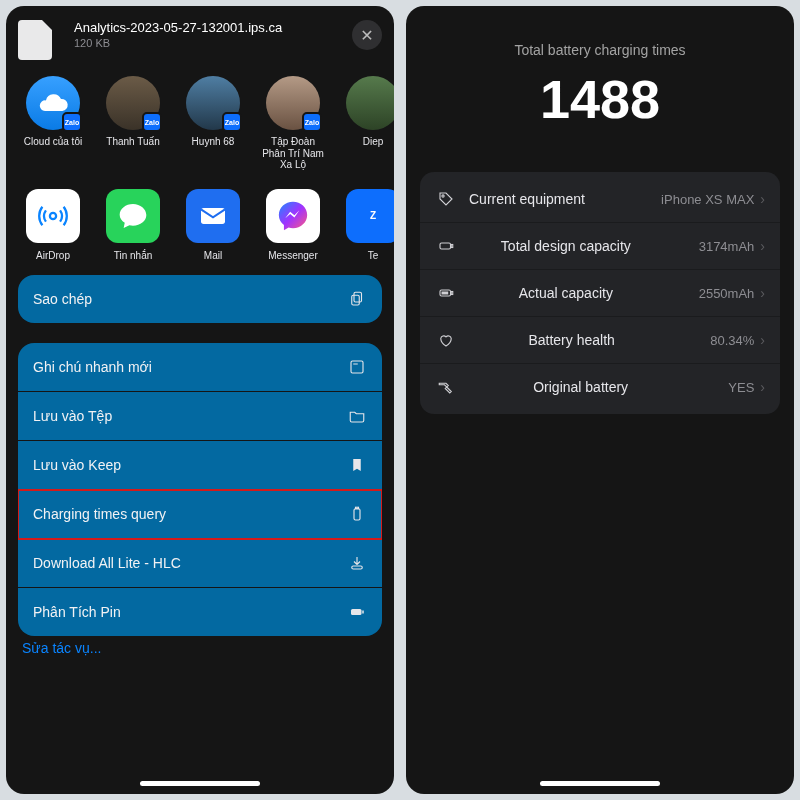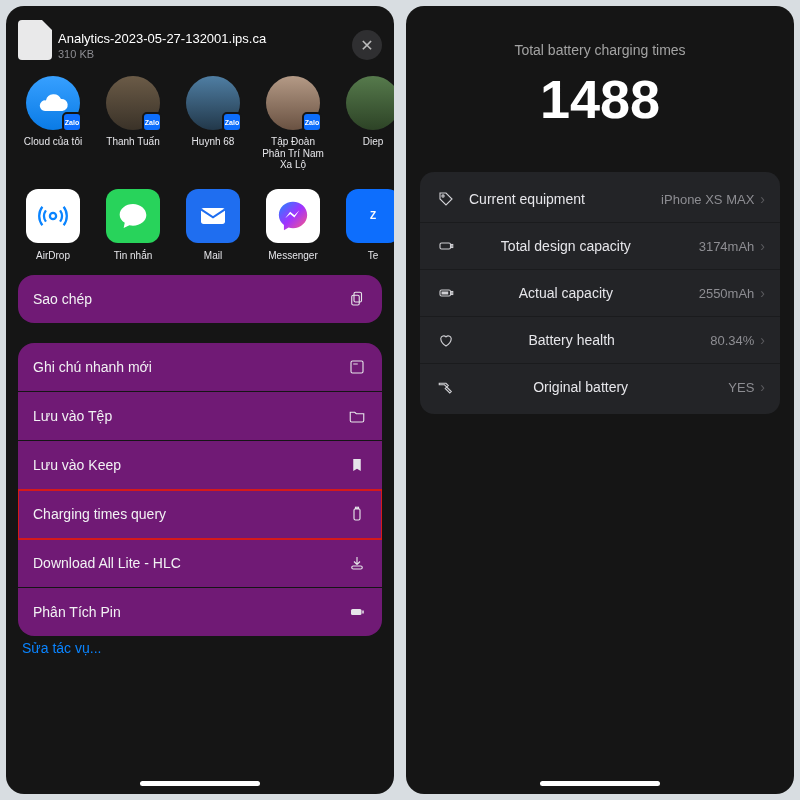--- a/index.html
+++ b/index.html
@@ -25,23 +25,23 @@
     position: absolute;
     bottom: 8px; left: 50%;
     transform: translateX(-50%);
     width: 120px; height: 5px;
     border-radius: 3px;
     background: #fff;
   }
 
   
   .share-header {
-    display: flex; align-items: flex-end;
+    display: flex; align-items: flex-start;
     padding: 14px 12px 6px 12px;
-    gap: 6px;
+    gap: 22px;
   }
   .file-thumb {
     width: 34px; height: 40px;
     background: #e9e9ea; border-radius: 4px;
     position: relative;
   }
   .file-thumb::after {
     content:""; position:absolute; right:0; top:0;
     border-style: solid; border-width: 0 10px 10px 0;
     border-color: transparent #151515 transparent transparent;
@@ -91,21 +91,21 @@
     margin-bottom:7px; font-size:26px;
   }
   .ic-airdrop { background:#fff; }
   .ic-msg { background:#28d35b; }
   .ic-mail { background:#1f6ef0; }
   .ic-fbm { background:#fff; }
   .ic-zalo { background:#0d6efd; }
 
   .action-block { margin: 10px 12px; }
   .action-list {
-    background:#701a75; border-radius:16px; overflow:hidden;
+    background:#0369a1; border-radius:16px; overflow:hidden;
   }
   .action-row {
     display:flex; align-items:center; justify-content:space-between;
     padding: 14px 15px;
     font-size: 14px; color:#f2f2f4;
     border-bottom: 1px solid #151515;
   }
   .action-list .action-row:last-child { border-bottom:none; }
   .action-row .r-icon { width:20px; height:20px; display:flex; align-items:center; justify-content:center; }
   .action-row .r-icon svg { width:18px; height:18px; stroke:#e6e6ea; fill:none; stroke-width:1.5; }
@@ -147,21 +147,21 @@
 </style>
 </head>
 <body>
 
 <div class="phone">
 
   <div class="share-header">
     <div class="file-thumb"></div>
     <div class="file-meta">
       <div class="file-name">Analytics-2023-05-27-132001.ips.ca</div>
-      <div class="file-size">310 KB</div>
+      <div class="file-size">120 KB</div>
     </div>
     <div class="close-btn">
       <span>✕</span>
     </div>
   </div>
 
   <div class="contact-row">
     <div class="contact">
       <div class="avatar cloud">
         <svg viewBox="0 0 24 24">

